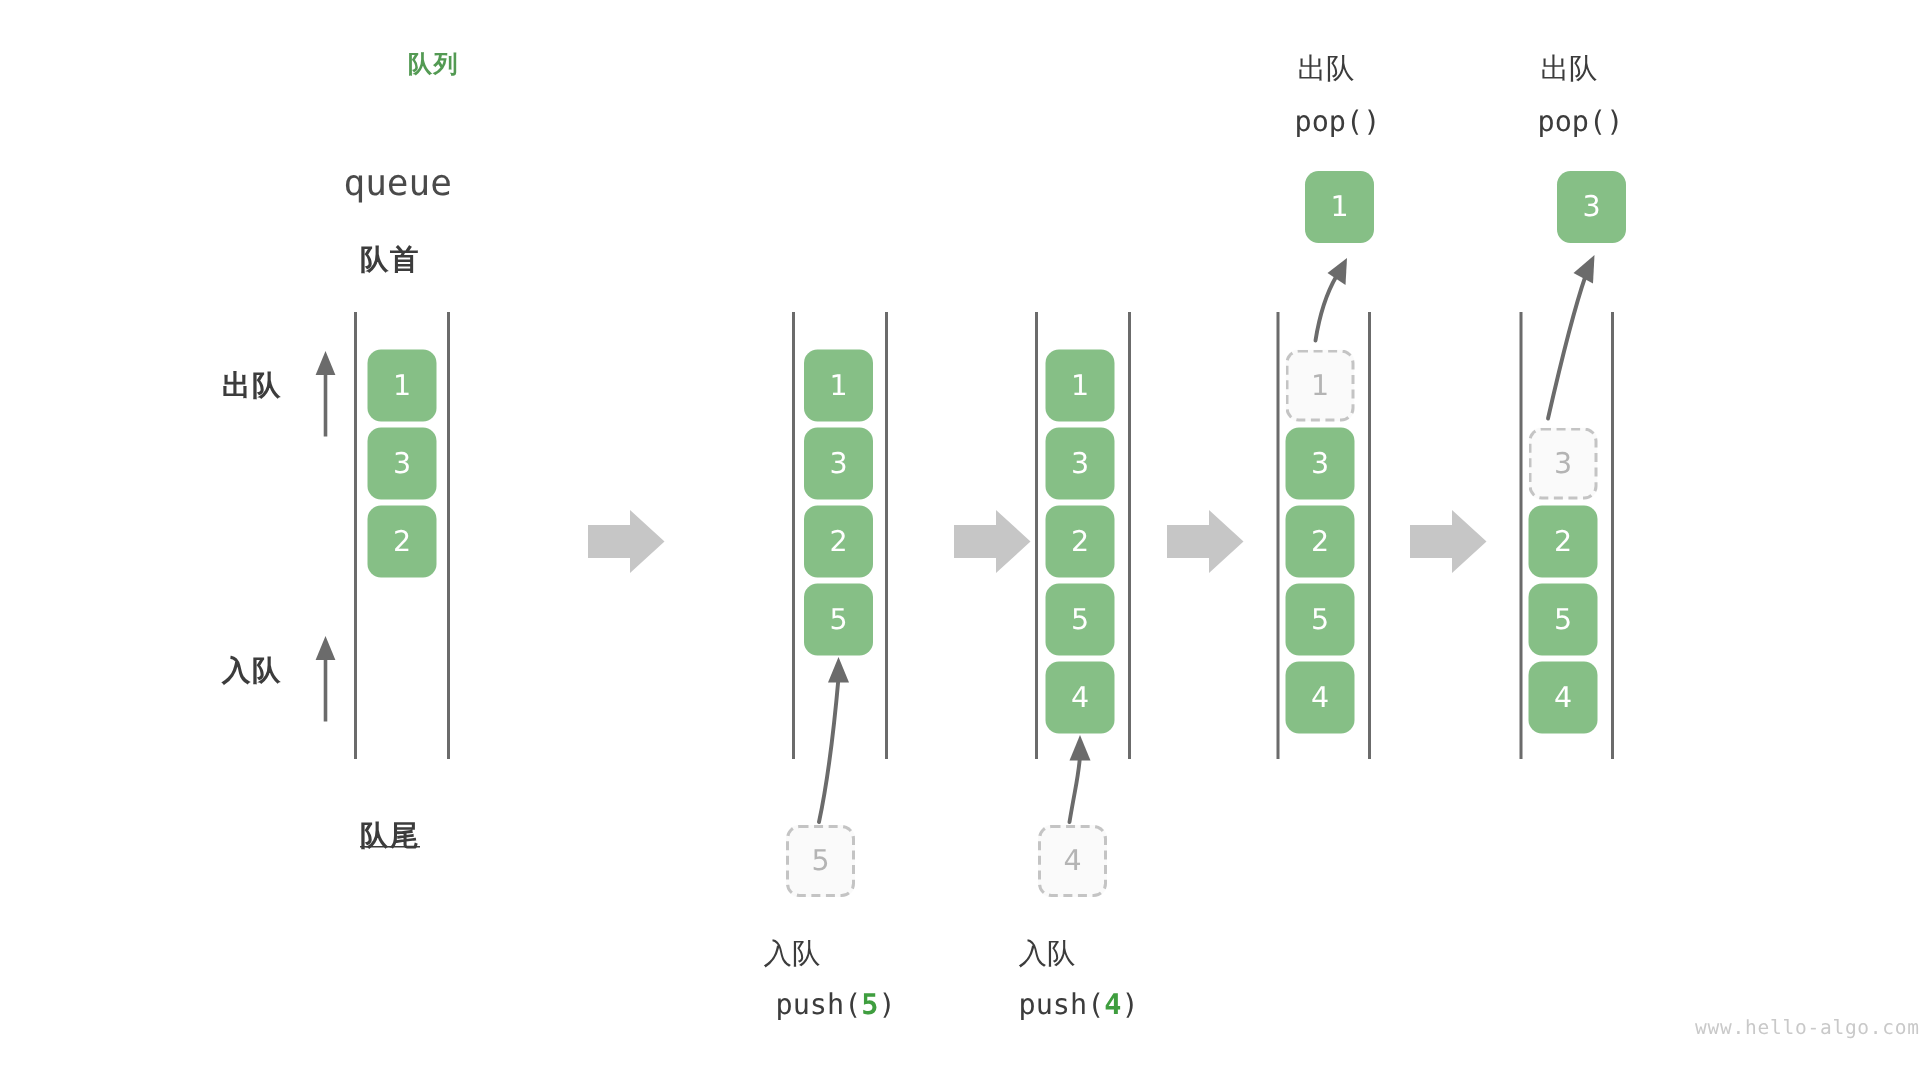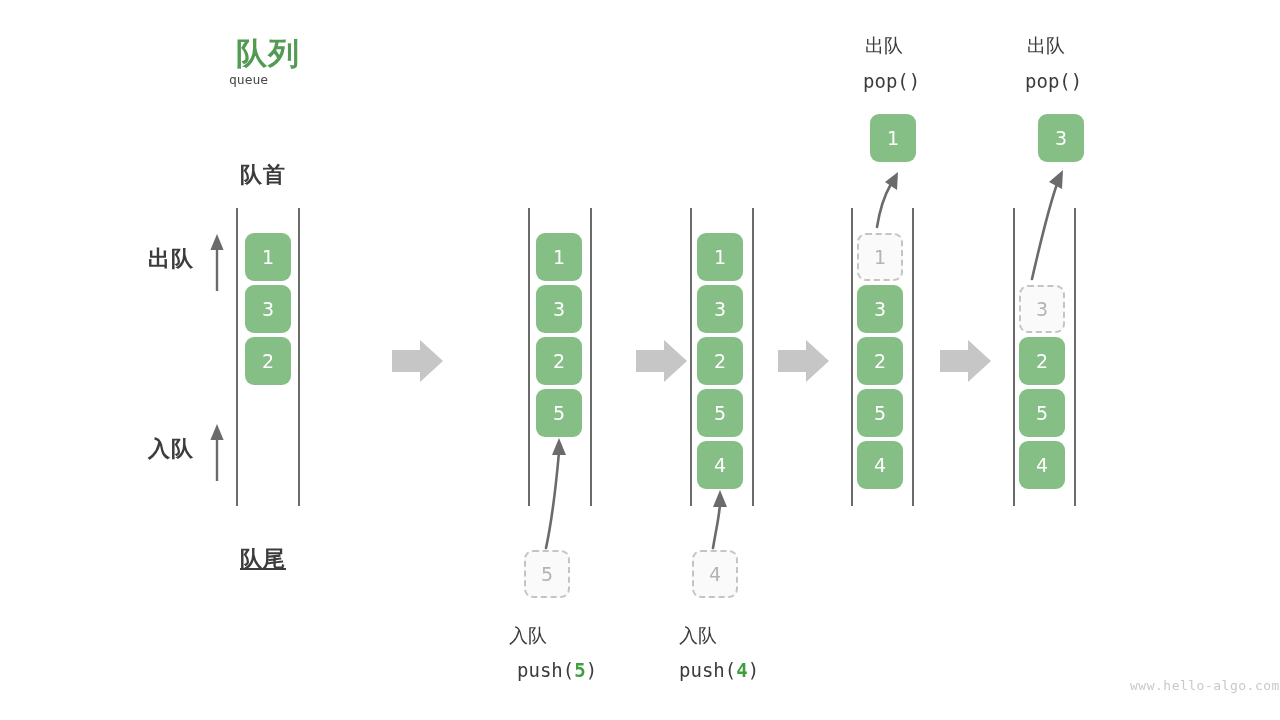--- a/index.html
+++ b/index.html
@@ -19,34 +19,36 @@
     position: absolute;
     left: 0; top: 0;
     width: 1280px;
     height: 720px;
   }
   .abs { position: absolute; }
 
   
   .title-cn {
     font-weight: bold;
-    font-size: 31px;
+    font-size: 16px;
     color: #539a53;
     letter-spacing: 1px;
     white-space: nowrap;
+    margin-left: 36px;
   }
   .title-en {
     font-family: "DejaVu Sans Mono", "Liberation Mono", monospace;
-    font-size: 13px;
+    font-size: 24px;
     color: #4a4a4a;
     white-space: nowrap;
+    margin-top: 36px;
   }
   .label-bold {
     font-weight: bold;
-    font-size: 22px;
+    font-size: 19px;
     color: #3c3c3c;
     letter-spacing: 1px;
     white-space: nowrap;
   }
   .op-cn {
     font-size: 19px;
     color: #3c3c3c;
     white-space: nowrap;
   }
   .op-code {

